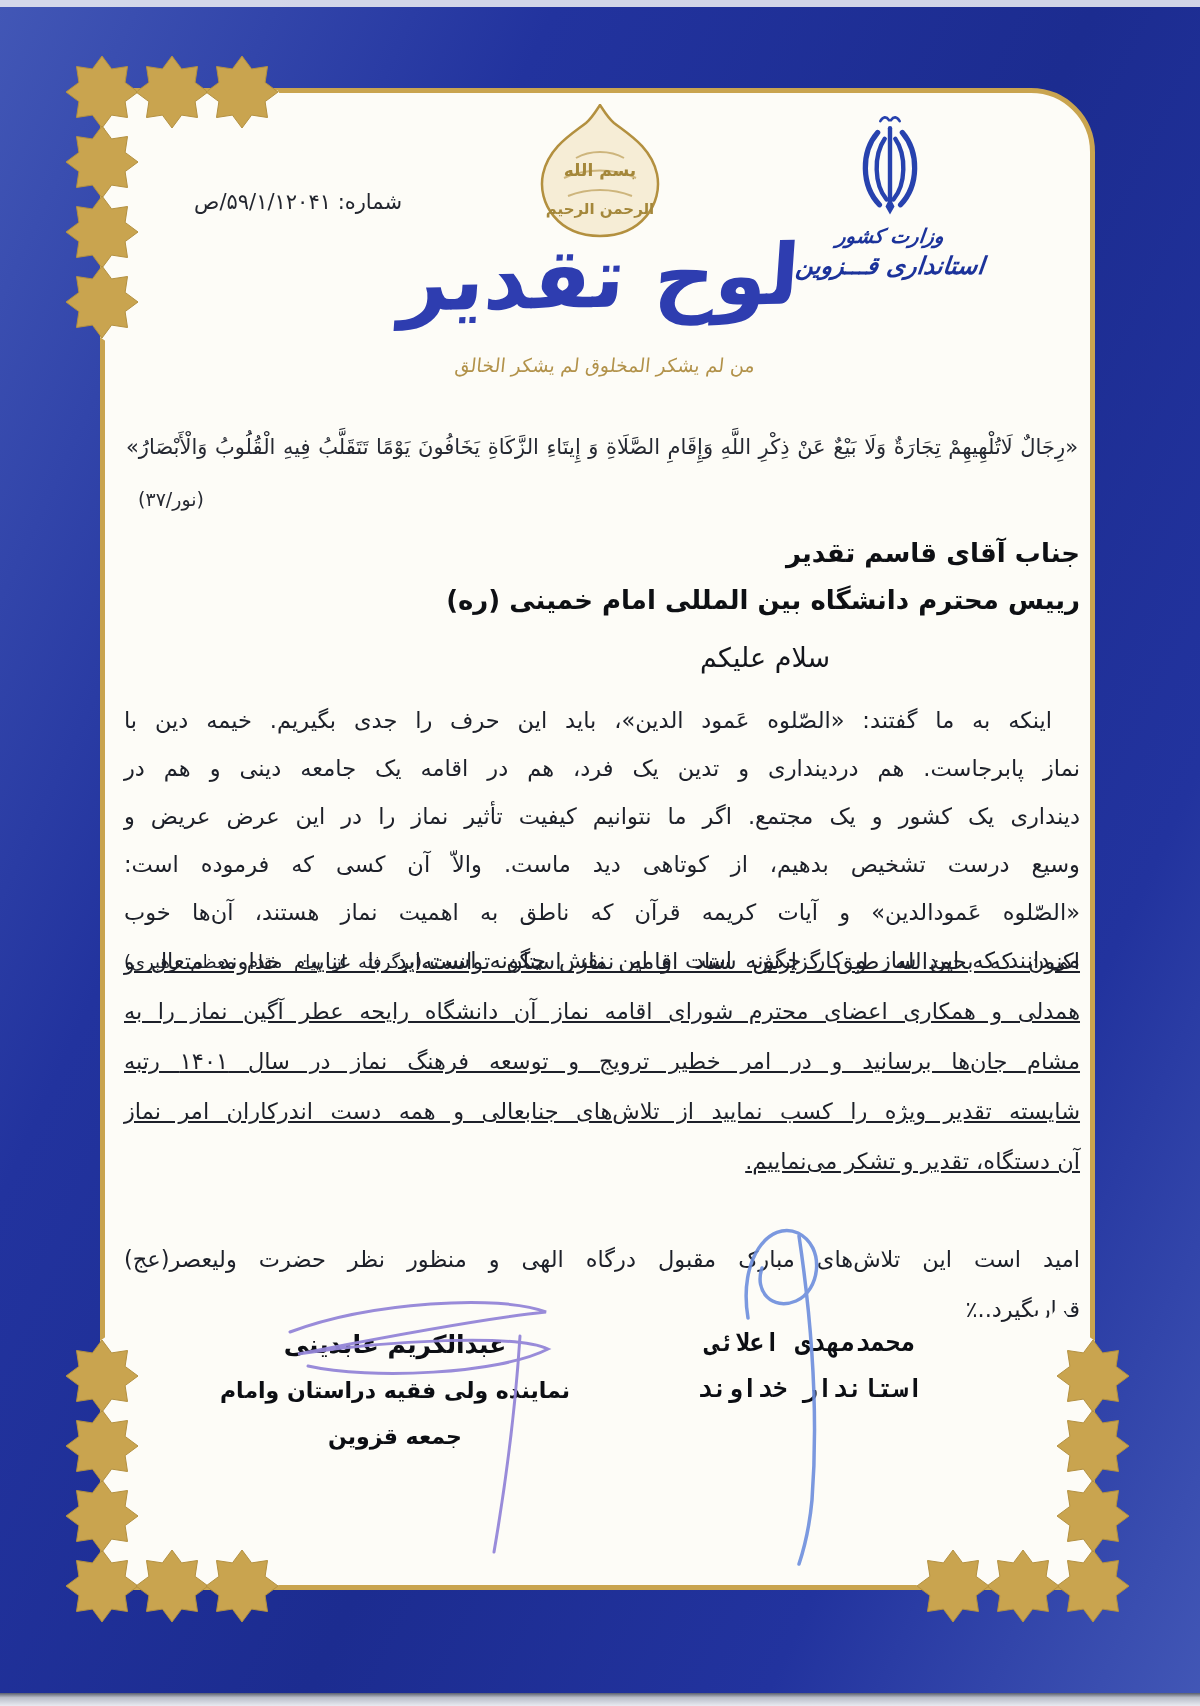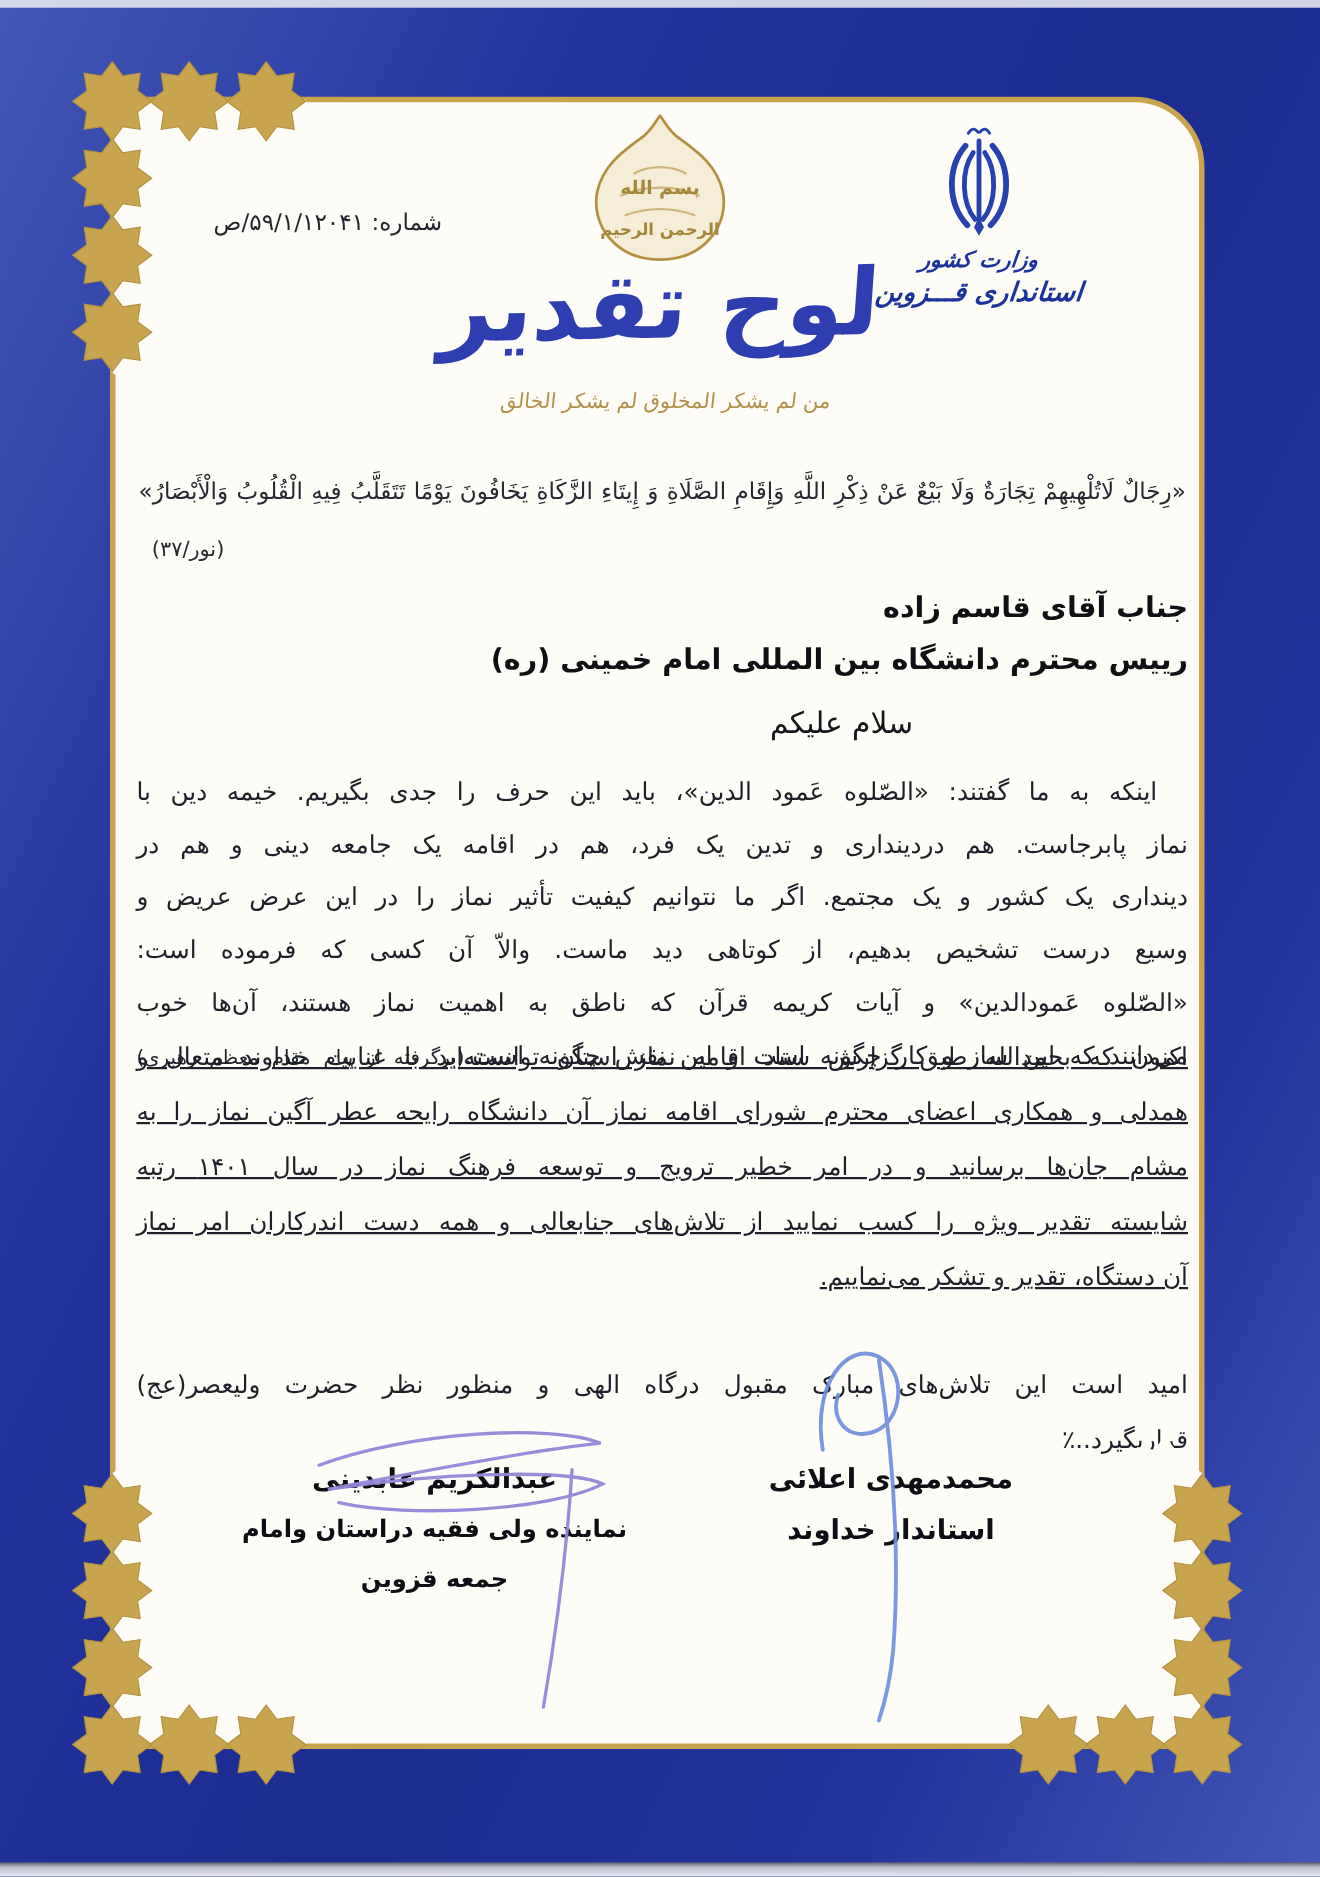--- a/index.html
+++ b/index.html
@@ -38,21 +38,21 @@
   .addr-line{font-size:26px;font-weight:bold;line-height:47px;}
   .greeting{left:700px;top:642px;width:380px;direction:rtl;text-align:left;font-size:27px;color:#14161c;}
   .para{direction:rtl;color:var(--text);font-size:22.5px;width:956px;left:124px;}
   .para .line{text-align:justify;text-align-last:justify;line-height:48px;height:48px;overflow:visible;}
   .p2 .line,.p3 .line{line-height:50px;height:50px;}
   .line.align-right{text-align-last:right;}
   .line.indent{padding-right:28px;}
   .note{font-size:18px;}
   .p1{top:696px;} .p2{top:936px;text-decoration:underline;} .p3{top:1234px;}
   .sig{direction:rtl;text-align:center;color:#0c0e13;}
-  .sig-right{left:650px;top:1322px;width:320px;}
+  .sig-right{left:650px;top:1322px;width:320px;font-family:Liberation Mono, monospace;}
   .sig-left{left:205px;top:1322px;width:380px;}
   .sig-name{font-size:25px;font-weight:bold;line-height:46px;}
   .sig-title{font-size:25px;font-weight:bold;line-height:46px;}
   .sig-left .sig-title{font-size:22px;}
   .overlay{position:absolute;inset:0;z-index:6;pointer-events:none;}
 </style>
 </head>
 <body>
 
 <div class="page">
@@ -91,21 +91,21 @@
     <text x="82" y="110" text-anchor="middle" font-size="15" font-weight="bold" fill="#a4873a" direction="rtl">الرحمن الرحیم</text>
   </svg>
 
   <div class="abs title">لوح تقدیر</div>
   <div class="abs hadith">من لم یشکر المخلوق لم یشکر الخالق</div>
 
   <div class="abs verse">«رِجَالٌ لَاتُلْهِيهِمْ تِجَارَةٌ وَلَا بَيْعٌ عَنْ ذِكْرِ اللَّهِ وَإِقَامِ الصَّلَاةِ وَ إِيتَاءِ الزَّكَاةِ يَخَافُونَ يَوْمًا تَتَقَلَّبُ فِيهِ الْقُلُوبُ وَالْأَبْصَارُ»</div>
   <div class="abs verse-ref">(نور/۳۷)</div>
 
   <div class="abs addressee">
-    <div class="addr-line">جناب آقای قاسم زاده</div>
+    <div class="addr-line">جناب آقای قاسم تقدیر</div>
     <div class="addr-line">رییس محترم دانشگاه بین المللی امام خمینی (ره)</div>
   </div>
 
   <div class="abs greeting">سلام علیکم</div>
 
   <div class="abs para p1">
     <div class="line indent">اینکه به ما گفتند: «الصّلوه عَمود الدین»، باید این حرف را جدی بگیریم. خیمه دین با</div>
     <div class="line">نماز پابرجاست. هم دردینداری و تدین یک فرد، هم در اقامه یک جامعه دینی و هم در</div>
     <div class="line">دینداری یک کشور و یک مجتمع. اگر ما نتوانیم کیفیت تأثیر نماز را در این عرض عریض و</div>
     <div class="line">وسیع درست تشخیص بدهیم، از کوتاهی دید ماست. والاّ آن کسی که فرموده است:</div>

